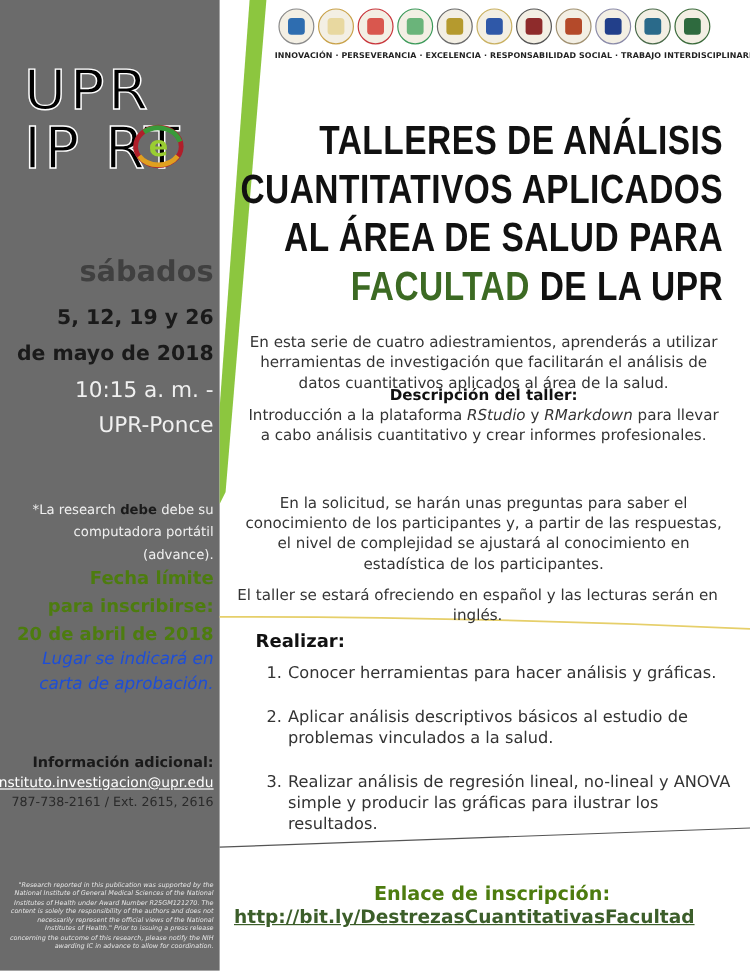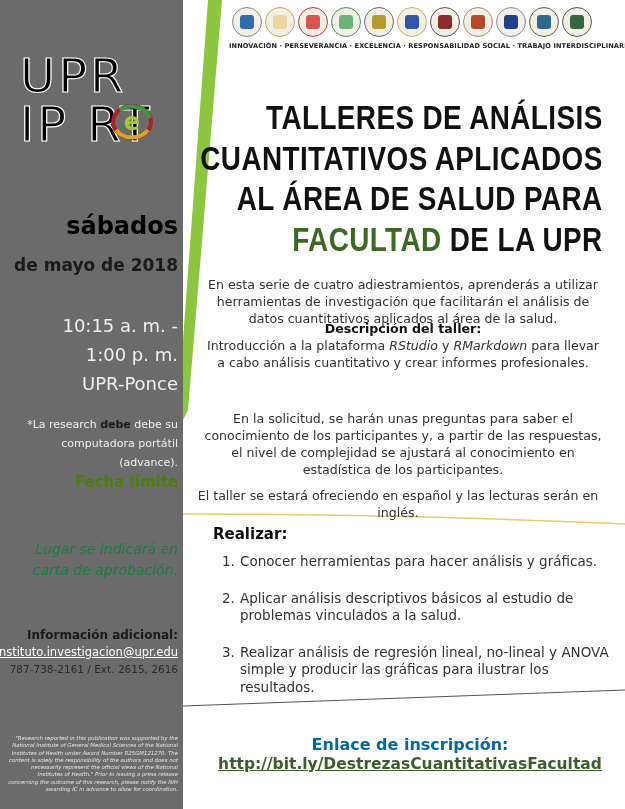--- a/index.html
+++ b/index.html
@@ -10,27 +10,27 @@
   .stripe { position: absolute; left: 0; top: 0; width: 625px; height: 809px; pointer-events: none; }
 
   .logo { position: absolute; left: 14px; top: 52px; width: 240px; height: 100px; }
   .logo-text { position: absolute; font-family: "DejaVu Sans", sans-serif; font-weight: 400; color: #000;
     -webkit-text-stroke: 1.2px #fff; letter-spacing: 3px; line-height: 1; }
   .logo-upr { left: 6px; top: 0px; font-size: 48px; transform: scaleY(0.95); }
   .logo-ipert { left: 6px; top: 48px; font-size: 48px; }
   .logo-e { position: absolute; left: 96px; top: 50px; width: 44px; height: 40px; }
 
   .side-block { position: absolute; right: calc(625px - 178px); text-align: right; }
-  .sabados { top: 212px; font-size: 24px; font-weight: bold; color: #000000; }
+  .sabados { top: 212px; font-size: 24px; font-weight: bold; color: #404040; }
   .dates { top: 250px; font-size: 17px; font-weight: bold; color: #1a1a1a; line-height: 30px; }
   .time { top: 311px; font-size: 18px; color: #f0f0f0; line-height: 29px; }
   .note { top: 415px; font-size: 11px; color: #f0f0f0; line-height: 19px; }
   .note b { color: #1a1a1a; }
   .deadline { top: 471px; font-size: 15px; font-weight: bold; color: #4d7c0f; line-height: 23px; }
-  .deadline-note { top: 539px; font-size: 14px; font-style: italic; color: #15803d; line-height: 21px; }
+  .deadline-note { top: 539px; font-size: 14px; font-style: italic; color: #1d4ed8; line-height: 21px; }
   .info { top: 627px; font-size: 11.5px; line-height: 17px; }
   .info .h { font-weight: bold; color: #1a1a1a; font-size: 12px; }
   .info .email { color: #fff; text-decoration: underline; }
   .info .phone { color: #2a2a2a; font-size: 10.5px; }
   .disclaimer { position: absolute; left: 6px; top: 735px; width: 172px; text-align: right;
     font-size: 5.4px; font-style: italic; color: #e6e6e6; line-height: 7.3px; }
 
   .seals { position: absolute; left: 232px; top: 7px; display: flex; gap: 3px; }
   .seal { width: 30px; height: 30px; border-radius: 50%; border: 1.5px solid #999; display: flex;
     align-items: center; justify-content: center; background: #f3efe4; }
@@ -49,22 +49,22 @@
   .solicitud { top: 410px; width: 400px; }
   .idioma { top: 487px; width: 410px; }
 
   .divider { position: absolute; left: 0; top: 0; width: 625px; height: 809px; pointer-events: none; }
 
   .objetivos-h { position: absolute; left: 213px; top: 525px; font-size: 15px; font-weight: bold; color: #111; }
   .obj-list { position: absolute; left: 222px; top: 553px; width: 390px; font-size: 13.5px; line-height: 17.5px; color: #333; list-style: none; }
   .obj-list li { display: flex; margin-bottom: 19px; }
   .obj-list .num { width: 18px; flex: none; }
 
-  .enlace { position: absolute; left: 195px; top: 735px; width: 430px; text-align: center; font-size: 16px; font-weight: bold; color: #0369a1; }
-  .link { position: absolute; left: 195px; top: 755px; width: 430px; text-align: center; font-size: 15.5px; font-weight: bold;
+  .enlace { position: absolute; left: 195px; top: 735px; width: 430px; text-align: center; font-size: 16px; font-weight: bold; color: #4d7c0f; }
+  .link { position: absolute; left: 195px; top: 755px; width: 430px; font-size: 15.5px; font-weight: bold;
     color: #3c5e2a; text-decoration: underline; }
 </style>
 </head>
 <body>
 
 <div class="sidebar"></div>
 
 <svg class="stripe" viewBox="0 0 625 809">
   <polygon points="208,0 222,0 188,410 183,420 183,340" fill="#8cc63f"></polygon>
 </svg>
@@ -124,33 +124,35 @@
 
 <div class="title">
   <div>TALLERES DE ANÁLISIS</div>
   <div>CUANTITATIVOS APLICADOS</div>
   <div>AL ÁREA DE SALUD PARA</div>
   <div><span class="green">FACULTAD</span><span> DE LA UPR</span></div>
 </div>
 
 <div class="side-block sabados">sábados</div>
 <div class="side-block dates">
+  <div>5, 12, 19 y 26</div>
   <div>de mayo de 2018</div>
 </div>
 <div class="side-block time">
   <div>10:15 a. m. -</div>
-  <div>1:00 p. m.</div>
   <div>UPR-Ponce</div>
 </div>
 <div class="side-block note">
   <div><span>*La research </span><b>debe</b><span> debe su</span></div>
   <div>computadora portátil (advance).</div>
 </div>
 <div class="side-block deadline">
   <div>Fecha límite</div>
+  <div>para inscribirse:</div>
+  <div>20 de abril de 2018</div>
 </div>
 <div class="side-block deadline-note">
   <div>Lugar se indicará en</div>
   <div>carta de aprobación.</div>
 </div>
 <div class="side-block info">
   <div class="h">Información adicional:</div>
   <div class="email">instituto.investigacion@upr.edu</div>
   <div class="phone">787-738-2161 / Ext. 2615, 2616</div>
 </div>

